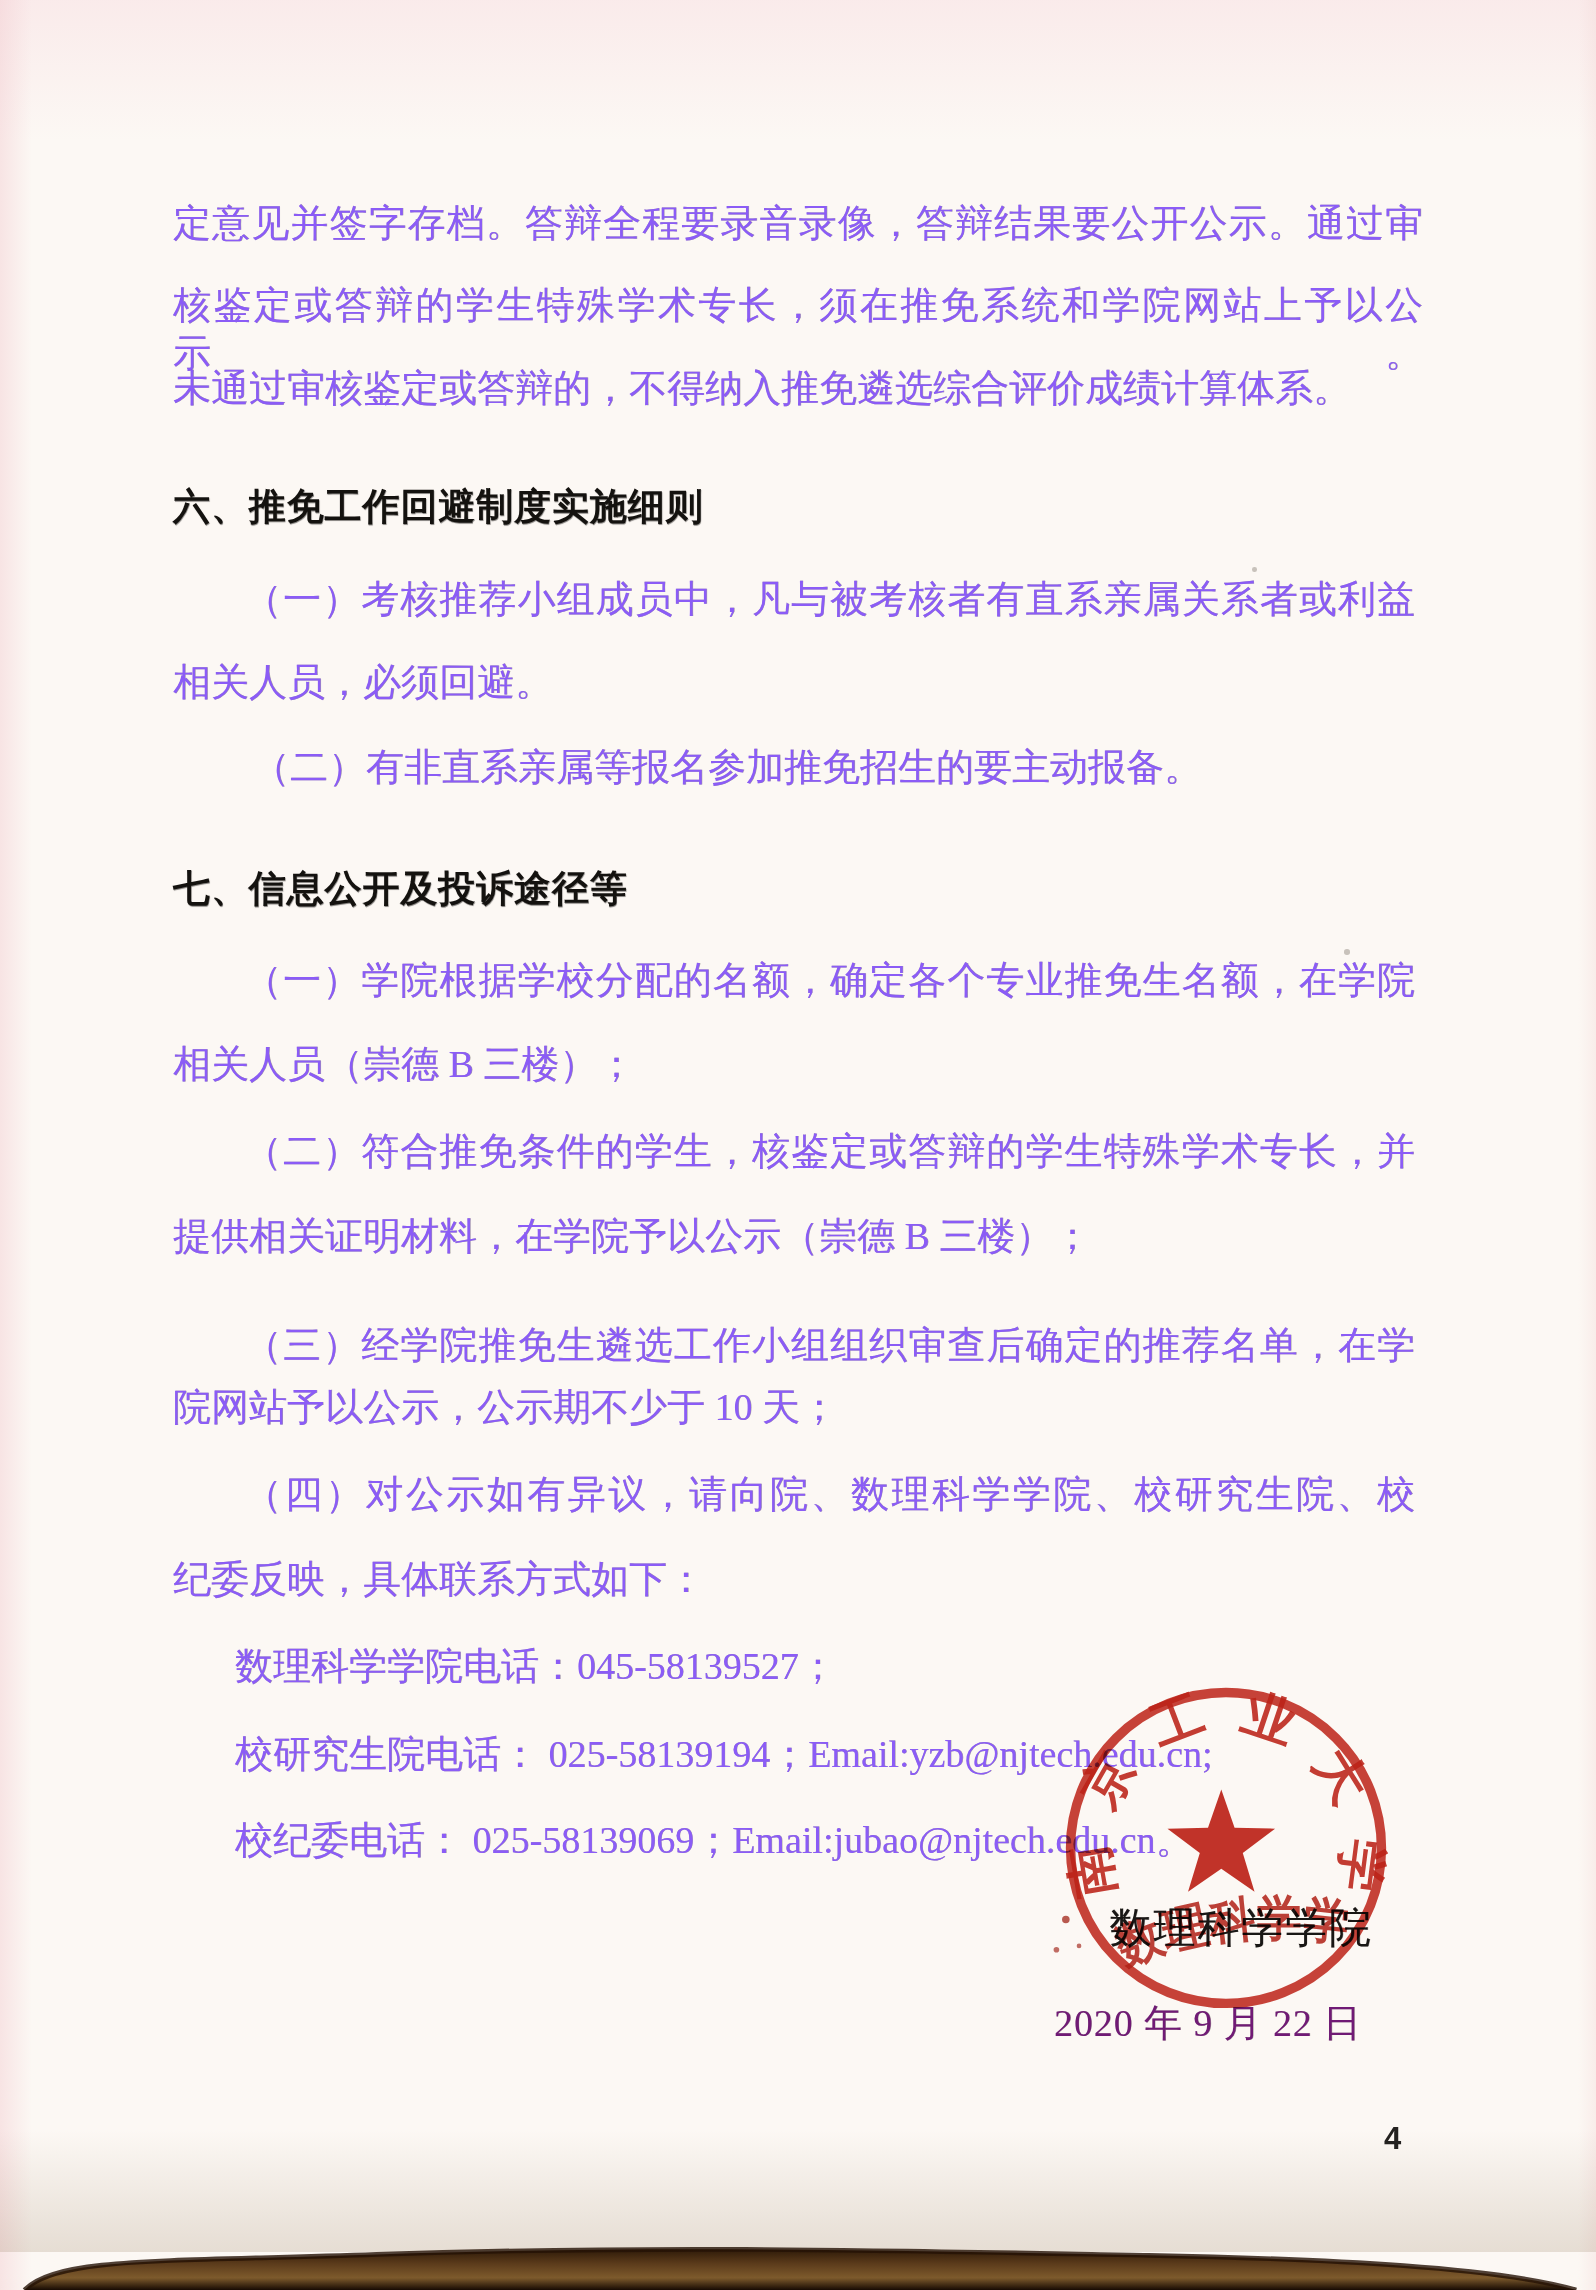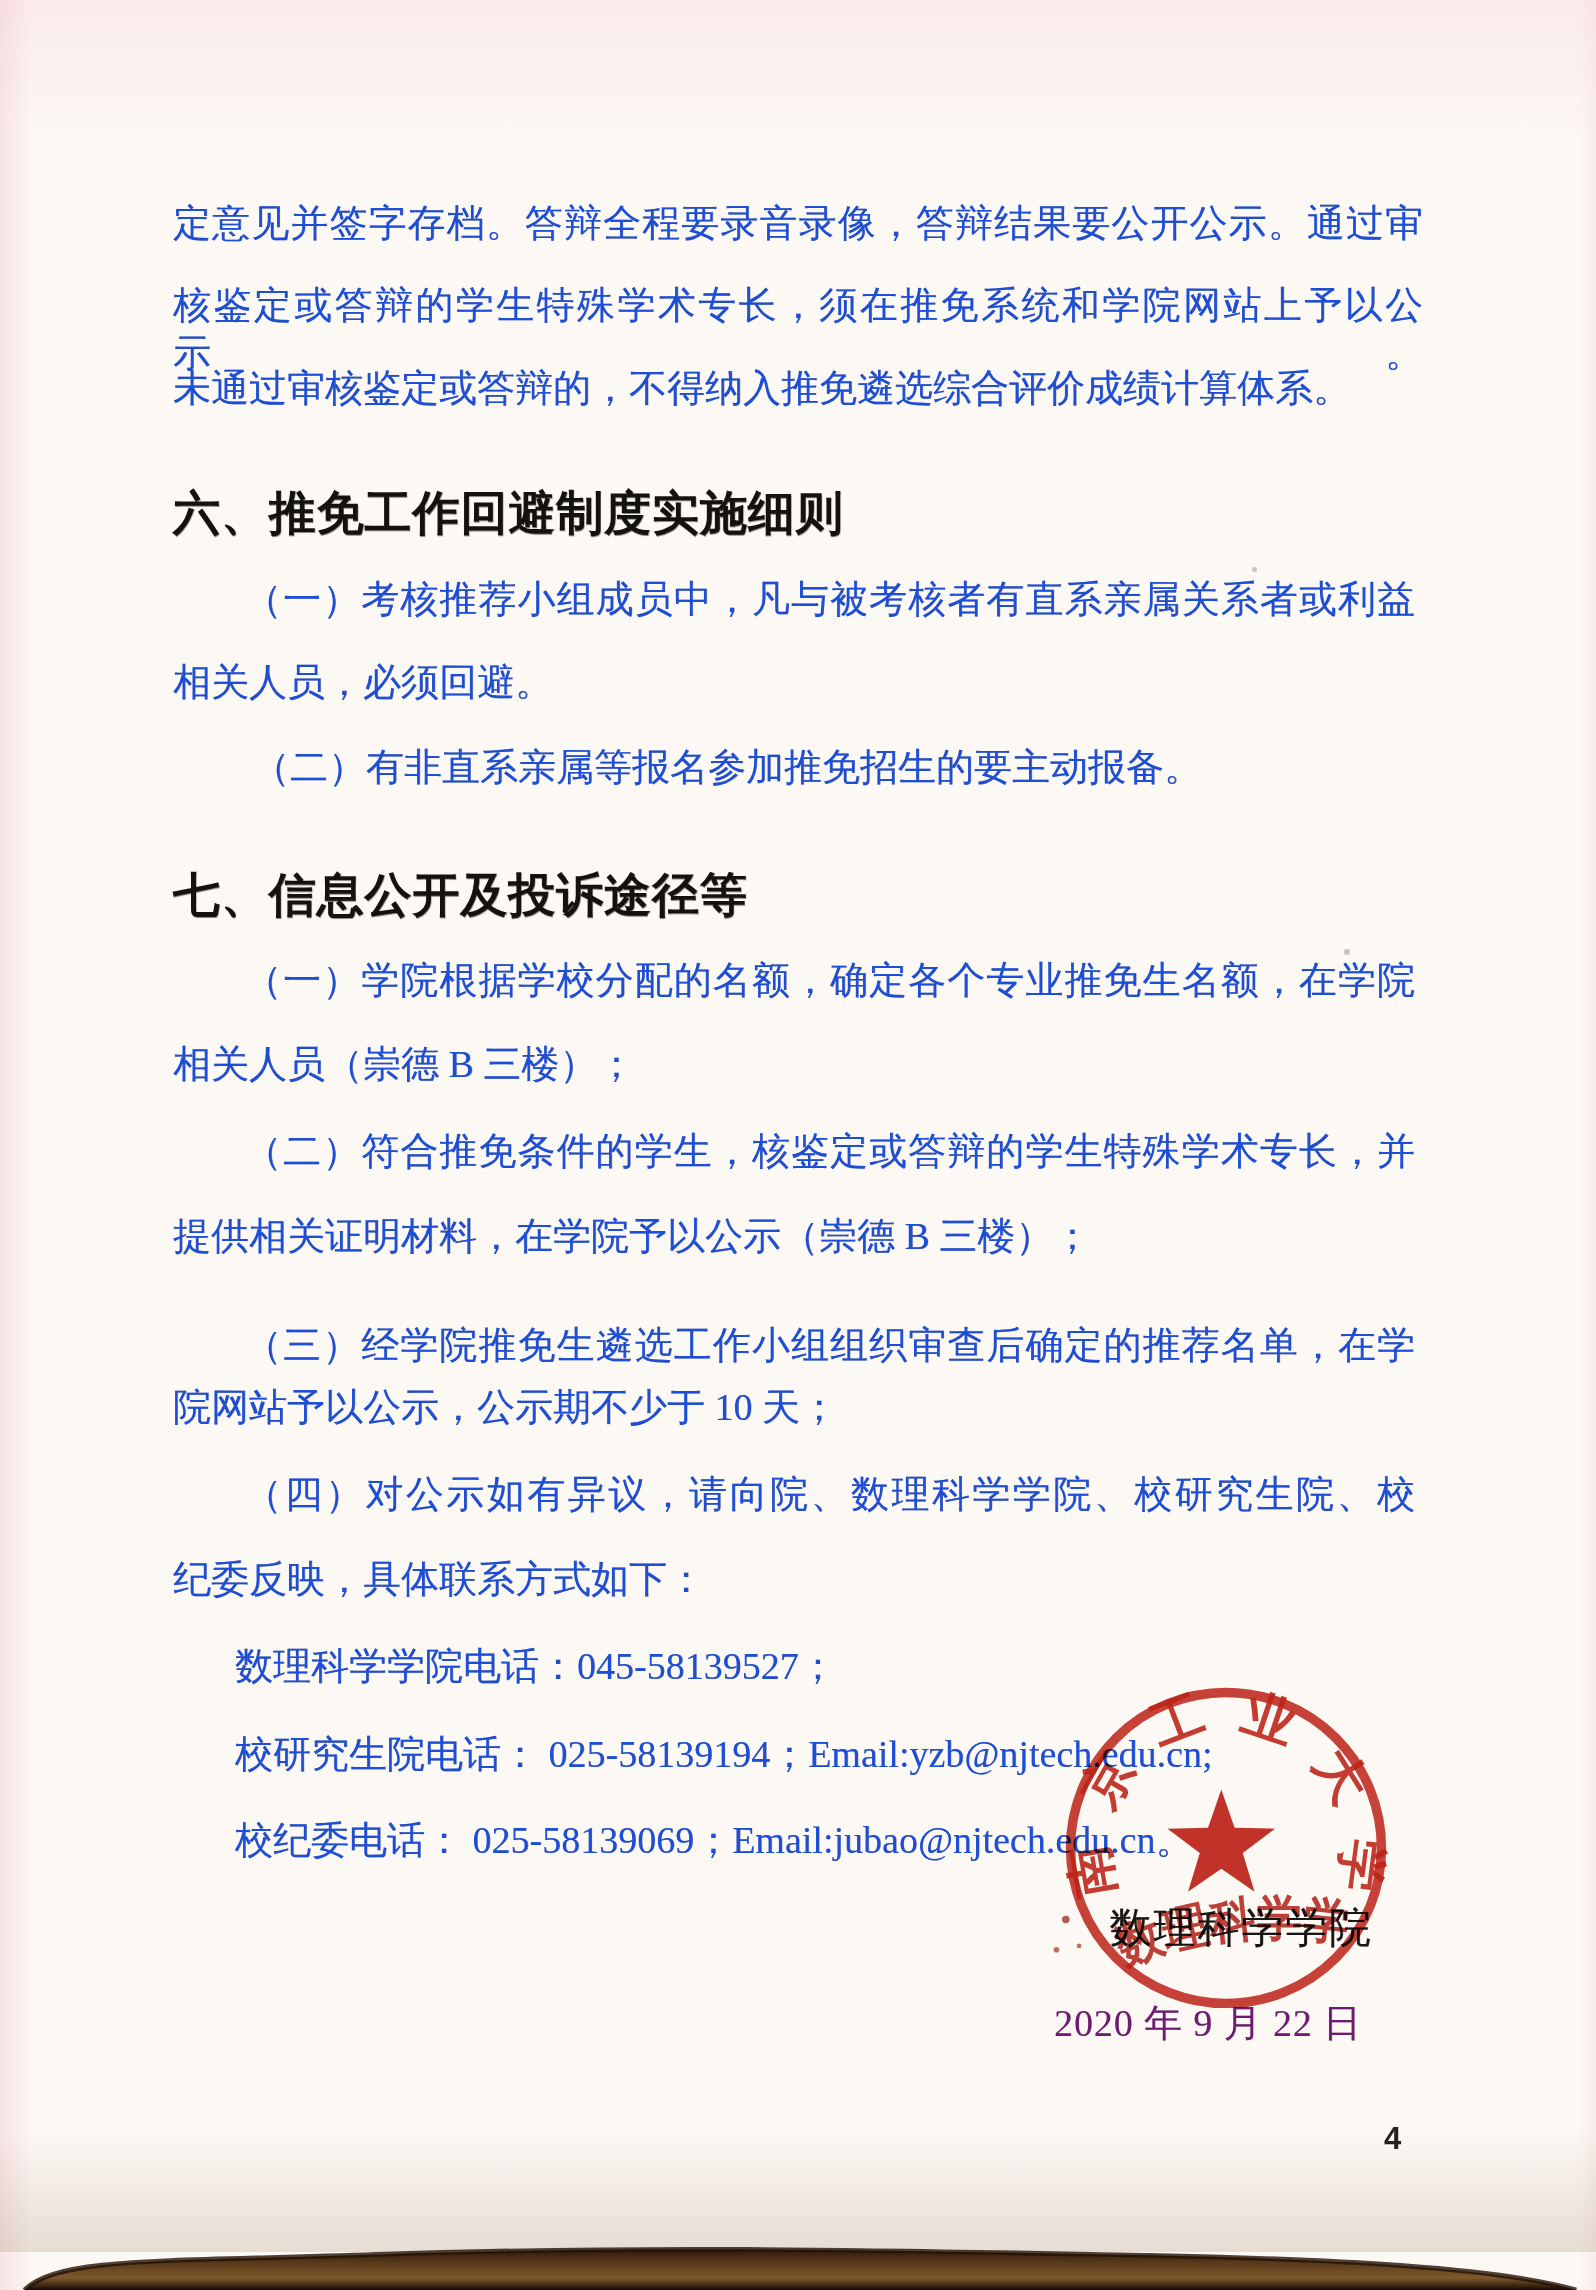--- a/index.html
+++ b/index.html
@@ -12,30 +12,30 @@
   .tint{position:absolute;pointer-events:none;}
   .tint-top{left:0;top:0;width:1597px;height:141px;
     background:linear-gradient(to bottom, rgba(246,213,219,.38), rgba(246,213,219,0));}
   .tint-left{left:0;top:0;width:32px;height:2290px;
     background:linear-gradient(to right, rgba(242,203,208,.45), rgba(242,203,208,0));}
   .tint-right{right:0;top:0;width:19px;height:2290px;
     background:linear-gradient(to left, rgba(240,208,208,.30), rgba(240,208,208,0));}
   .tint-bottom{left:0;bottom:38px;width:1597px;height:122px;
     background:linear-gradient(to bottom, rgba(150,125,95,0), rgba(150,125,95,.22));}
   
-  .line{position:absolute;color:#1d4ed8;font:38px/1.25 "Liberation Serif","DejaVu Serif",serif;
+  .line{position:absolute;color:#8b5cf6;font:38px/1.25 "Liberation Serif","DejaVu Serif",serif;
         text-shadow:0.4px 0.4px 0.6px rgba(45,38,32,.4);}
   .r-body-justify{left:173px;width:1250px;text-align:justify;text-align-last:justify;}
   .r-body-flush{left:173px;white-space:nowrap;}
   .r-indent-justify{left:244px;width:1171px;text-align:justify;text-align-last:justify;}
   .r-indent-flush{left:252px;white-space:nowrap;}
   .r-phone{left:235px;white-space:nowrap;}
   .r-heading{left:173px;white-space:nowrap;color:#14120f;
         font-family:"Liberation Sans","DejaVu Sans",sans-serif;font-weight:700;
-        font-size:47px;letter-spacing:0.9px;text-shadow:0.5px 0.5px 0.7px rgba(20,18,15,.5);}
+        font-size:37px;letter-spacing:0.9px;text-shadow:0.5px 0.5px 0.7px rgba(20,18,15,.5);}
   
   .sig-dept{position:absolute;right:224px;top:1900px;font-size:42px;letter-spacing:1.9px;
         color:#191715;white-space:nowrap;text-shadow:0.4px 0.4px 0.6px rgba(45,38,32,.4);}
   .sig-date{position:absolute;right:235px;top:1998px;font-size:38px;letter-spacing:0.9px;
         color:#701a75;white-space:nowrap;text-shadow:0.4px 0.4px 0.6px rgba(45,38,32,.4);}
   .page-num{position:absolute;left:1384px;top:2121px;font-size:31px;font-weight:700;
         color:#242220;font-family:"Liberation Sans","DejaVu Sans",sans-serif;}
   
   .seal{position:absolute;left:1047px;top:1667px;mix-blend-mode:multiply;}
   .seal text{font-family:"Liberation Sans","DejaVu Sans",sans-serif;font-weight:700;}

